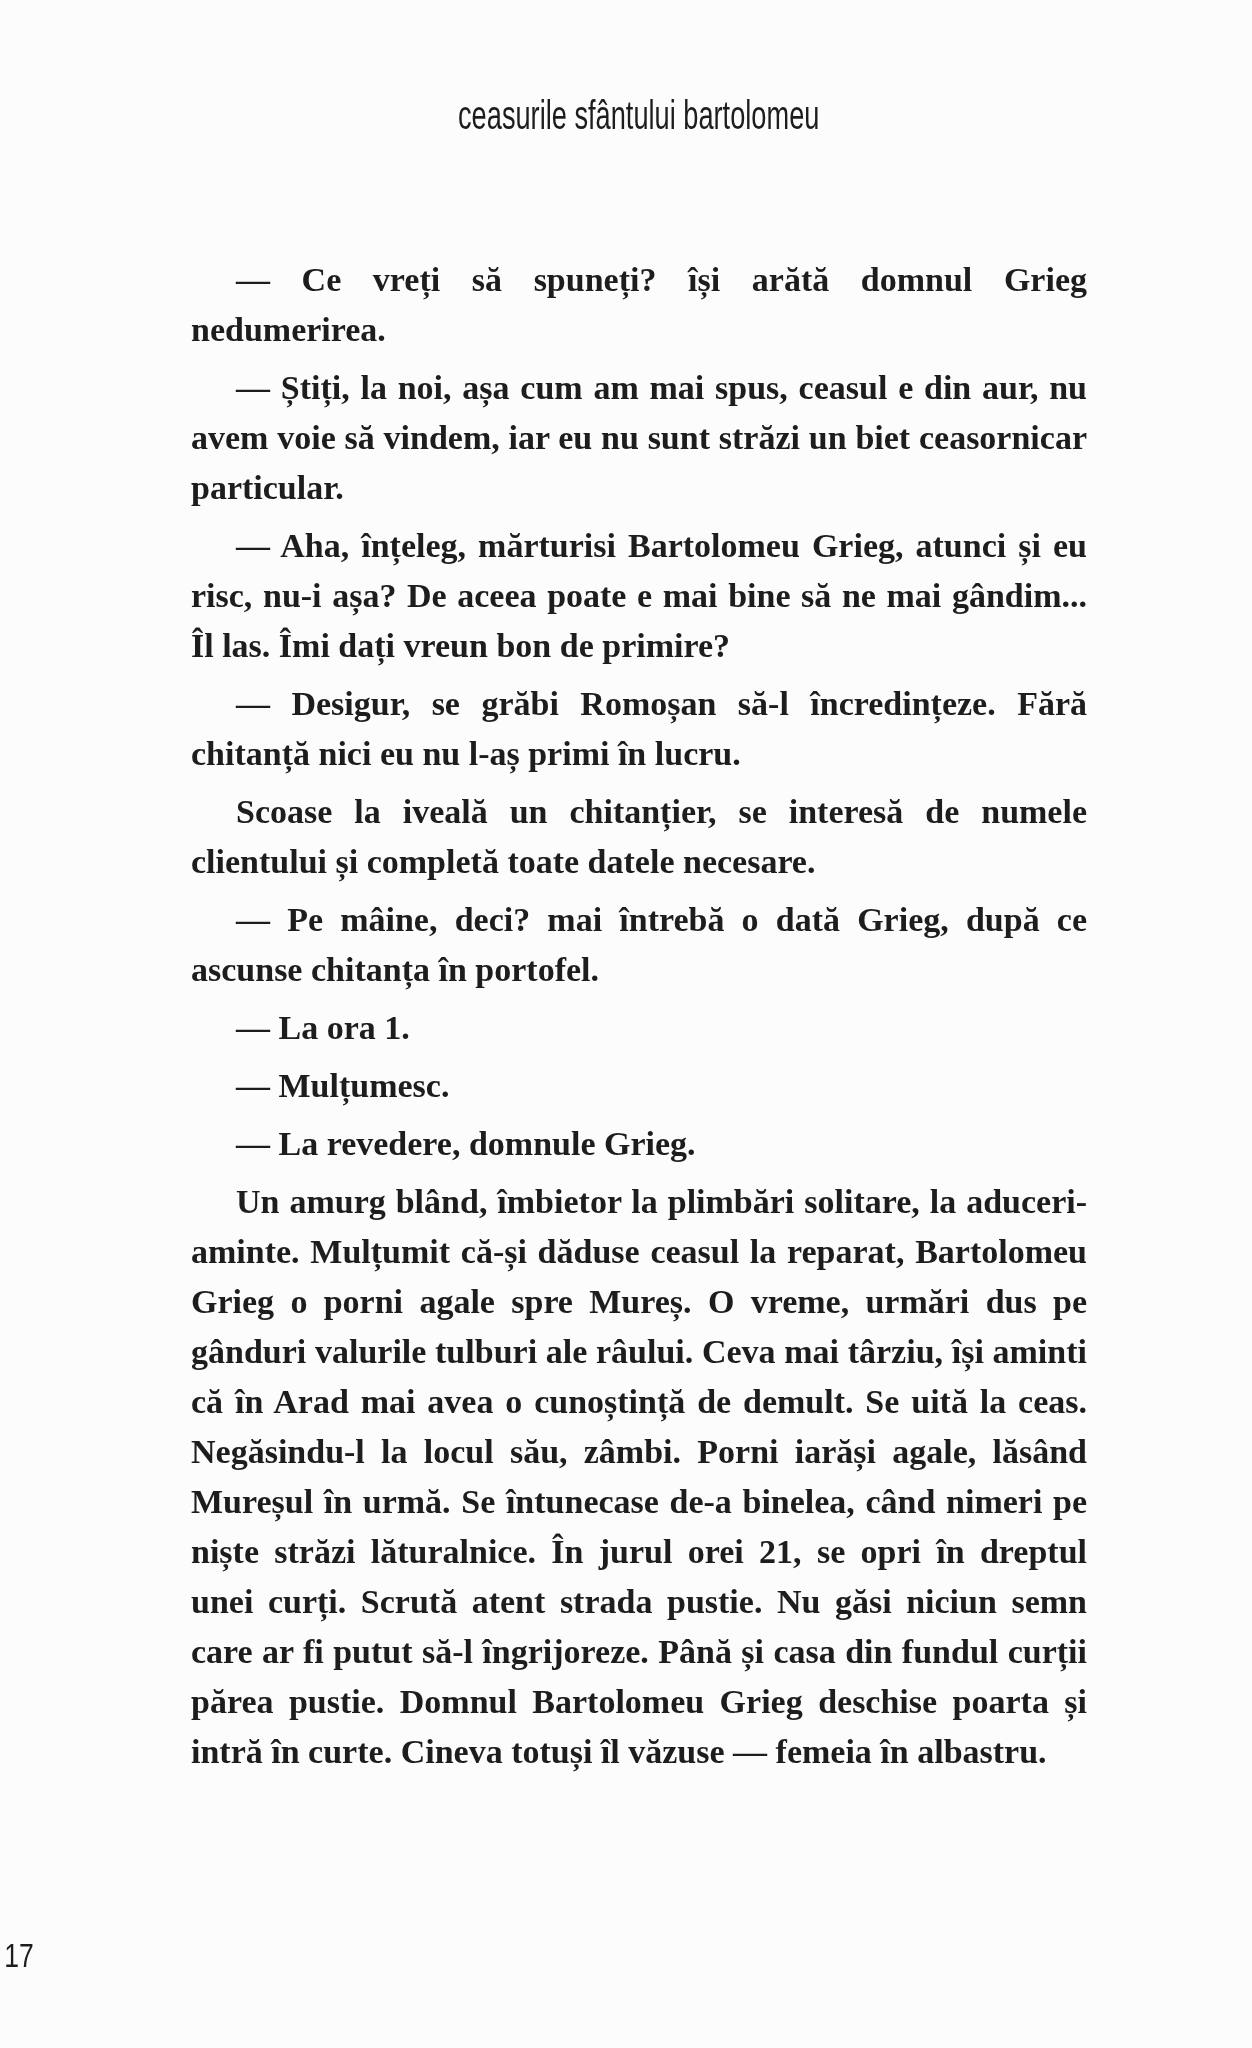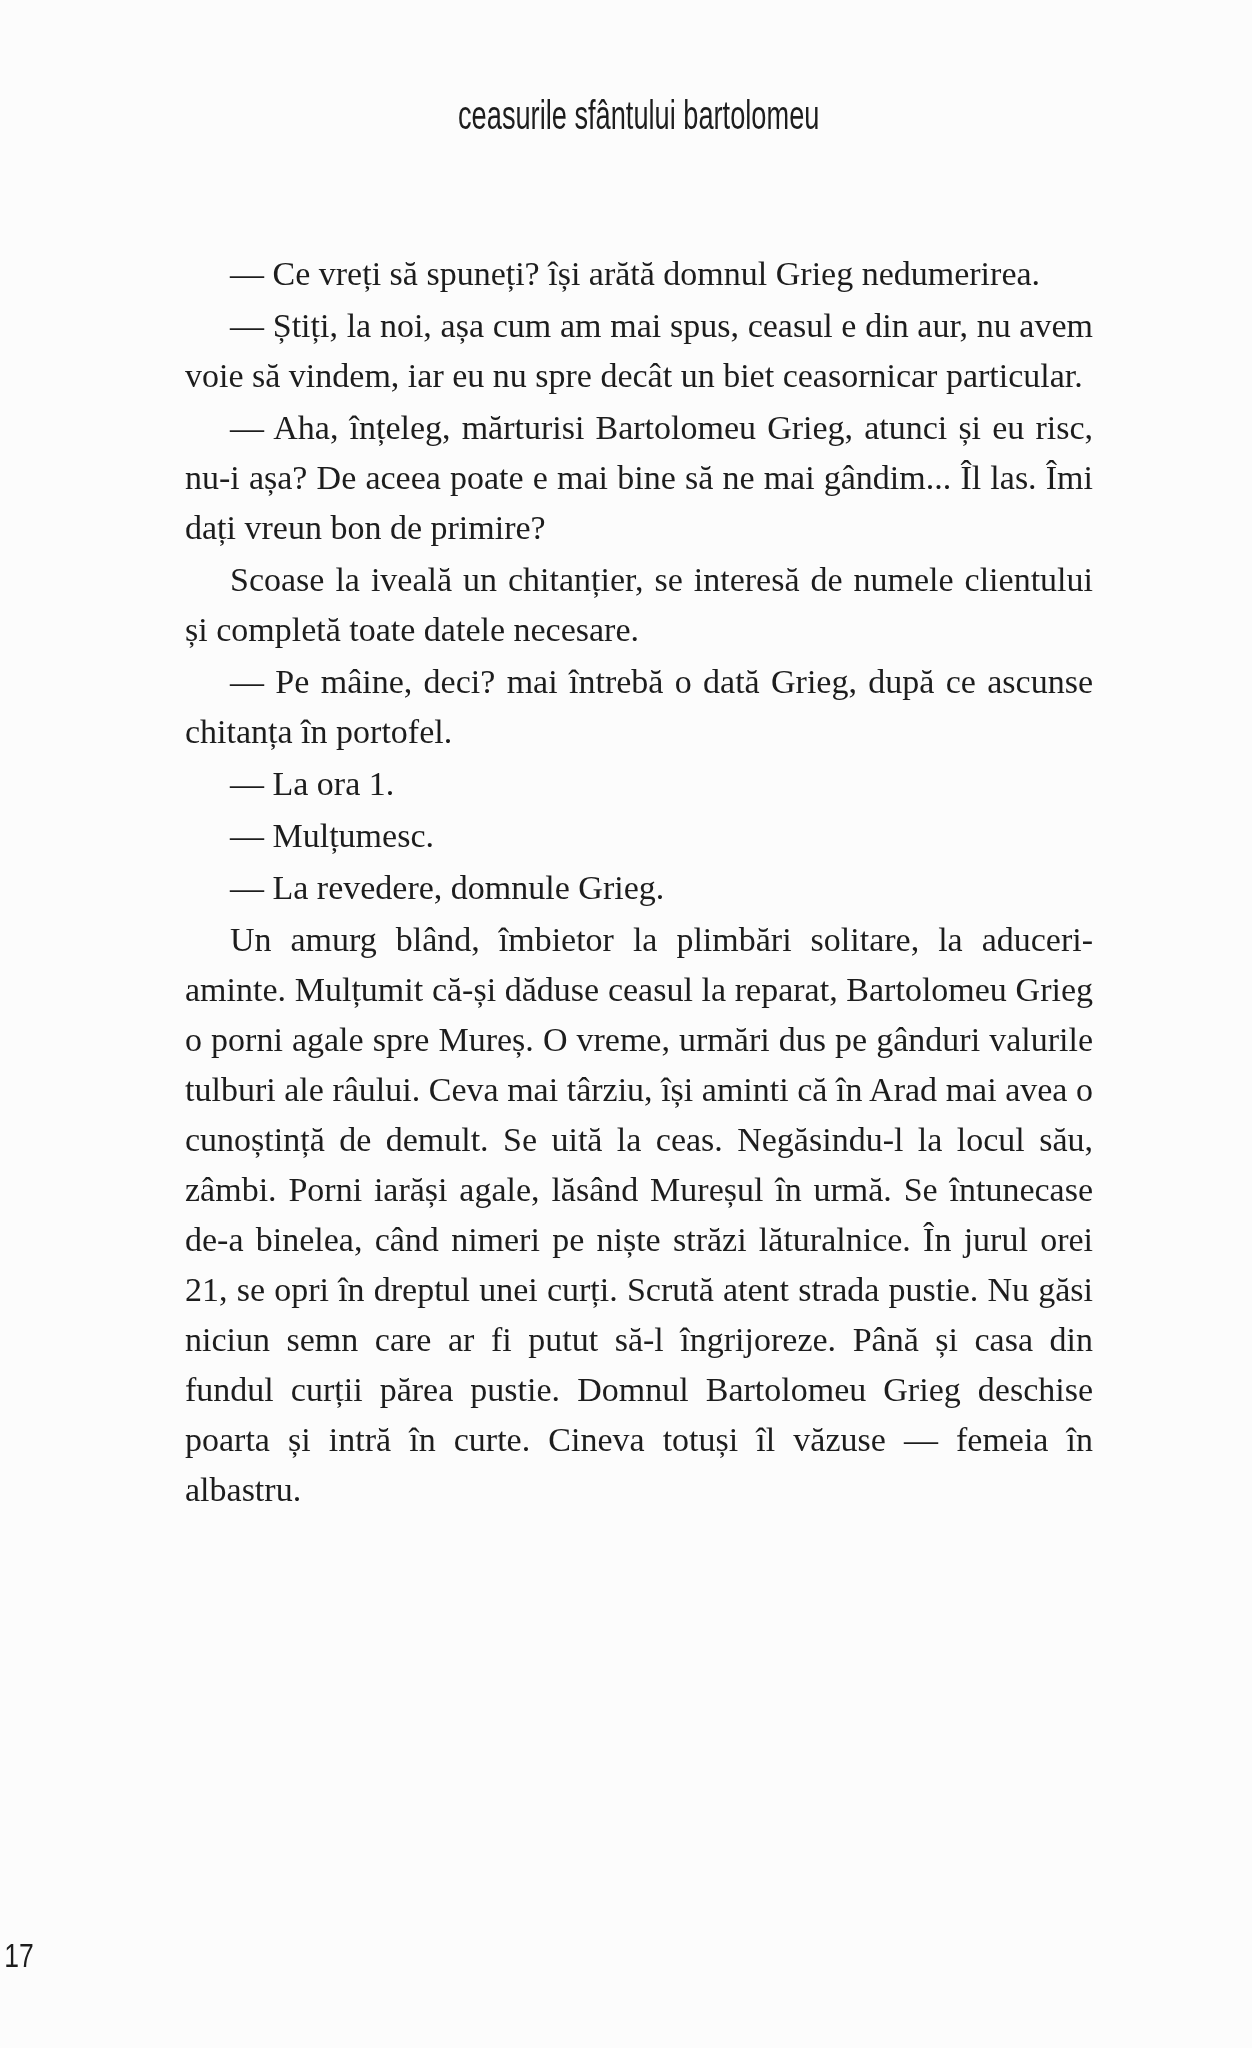--- a/index.html
+++ b/index.html
@@ -44,23 +44,24 @@
     left: 183px;
     width: 912px;
     font-family: "Liberation Serif", serif;
     font-size: 34px;
     line-height: 50px;
     text-align: justify;
     hyphens: none;
     -webkit-hyphens: none;
   }
   .body-text p {
-    margin: 2px;
+    margin: 8px;
     padding: 0;
     text-indent: 45px;
+    font-weight: bold;
   }
   .page-number {
     position: absolute;
     top: 1936px;
     left: 0;
     width: 1252px;
     text-align: left;
     font-size: 34px;
     line-height: 38px;
     color: var(--ink, #1d1d1d);
@@ -76,22 +77,23 @@
 <body>
 
 <div class="page">
 
   <div class="running-header">
     <span class="condensed">ceasurile sfântului bartolomeu</span>
   </div>
 
   <div class="body-text">
     <p>— Ce vreți să spuneți? își arătă domnul Grieg nedumerirea.</p>
-    <p>— Știți, la noi, așa cum am mai spus, ceasul e din aur, nu avem voie să vindem, iar eu nu spre decât un biet ceasornicar particular.</p>
+    <p>— Știți, la noi, așa cum am mai spus, ceasul e din aur, nu avem voie să vindem, iar eu nu sunt străzi un biet ceasornicar particular.</p>
     <p>— Aha, înțeleg, mărturisi Bartolomeu Grieg, atunci și eu risc, nu-i așa? De aceea poate e mai bine să ne mai gândim... Îl las. Îmi dați vreun bon de primire?</p>
+    <p>— Desigur, se grăbi Romoșan să-l încredințeze. Fără chitanță nici eu nu l-aș primi în lucru.</p>
     <p>Scoase la iveală un chitanțier, se interesă de numele clientului și completă toate datele necesare.</p>
     <p>— Pe mâine, deci? mai întrebă o dată Grieg, după ce ascunse chitanța în portofel.</p>
     <p>— La ora 1.</p>
     <p>— Mulțumesc.</p>
     <p>— La revedere, domnule Grieg.</p>
     <p>Un amurg blând, îmbietor la plimbări solitare, la aduceri-aminte. Mulțumit că-și dăduse ceasul la reparat, Bartolomeu Grieg o porni agale spre Mureș. O vreme, urmări dus pe gânduri valurile tulburi ale râului. Ceva mai târziu, își aminti că în Arad mai avea o cunoștință de demult. Se uită la ceas. Negăsindu-l la locul său, zâmbi. Porni iarăși agale, lăsând Mureșul în urmă. Se întunecase de-a binelea, când nimeri pe niște străzi lăturalnice. În jurul orei 21, se opri în dreptul unei curți. Scrută atent strada pustie. Nu găsi niciun semn care ar fi putut să-l îngrijoreze. Până și casa din fundul curții părea pustie. Domnul Bartolomeu Grieg deschise poarta și intră în curte. Cineva totuși îl văzuse — femeia în albastru.</p>
   </div>
 
   <div class="page-number">
     <span class="condensed">17</span>

